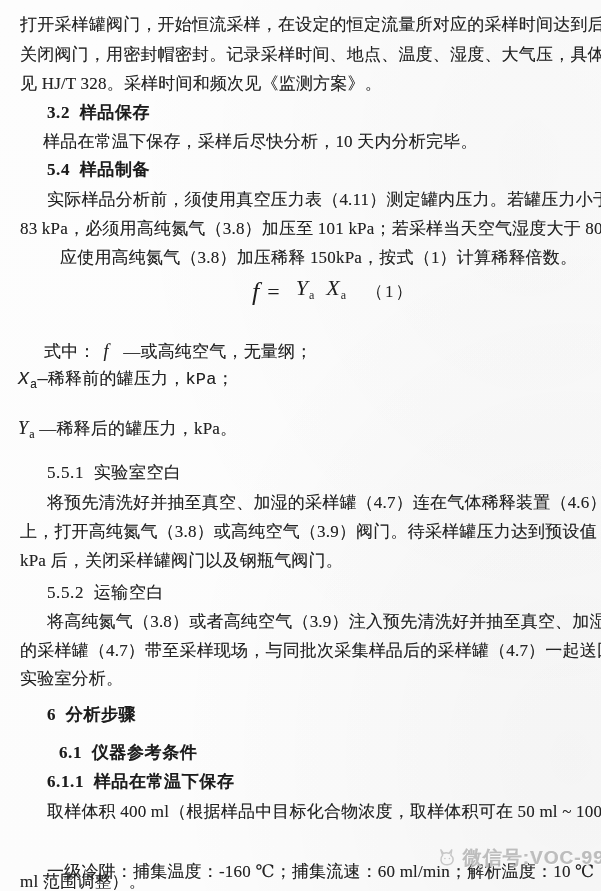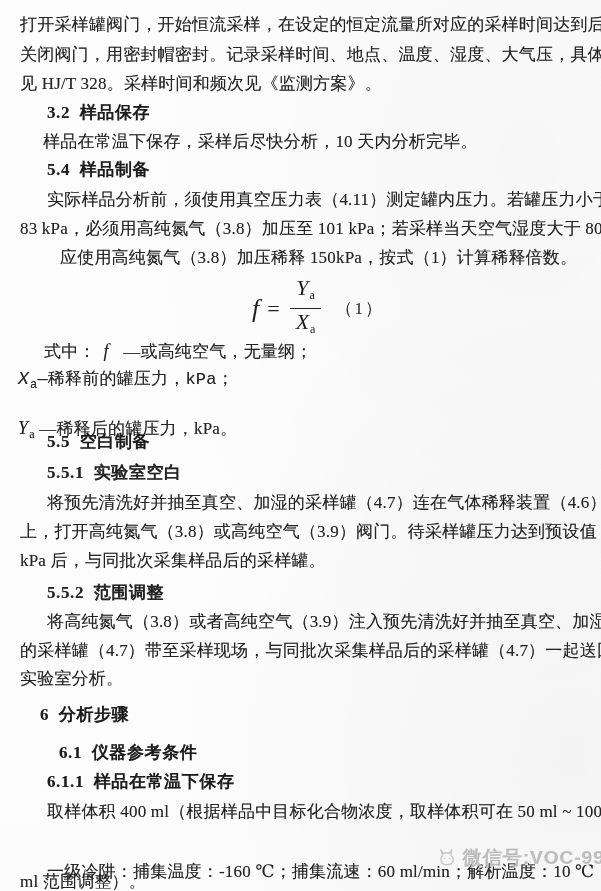--- a/index.html
+++ b/index.html
@@ -27,39 +27,38 @@
     letter-spacing:0.2px;
     text-shadow:0 0 0.5px rgba(0,0,0,0.35);
   }
   .heading{
     font-weight:bold;
     color:#1c1c1c;
     letter-spacing:0.6px;
   }
   .subhead{
     letter-spacing:0.6px;
-    font-weight:bold;
   }
   
   .formula{
     position:absolute;
     left:252px;top:276px;
     display:flex;align-items:center;
     color:#1e1e1e;
   }
   .f-var{
     font-style:italic;
     font-size:26px;
     padding-right:8px;
   }
   .f-eq{
     font-size:22px;
     padding-right:10px;
   }
-  .frac{display:inline-flex;flex-direction:column;align-items:center;}
+  .frac{display:inline-flex;align-items:center;}
   .frac .num,.frac .den{
     display:inline-block;
     font-style:italic;
     font-size:22px;
     line-height:24px;
     padding:0 6px;
   }
   .frac .bar{
     width:100%;height:0;
     border-top:1.6px solid #222;
@@ -128,31 +127,30 @@
       <span class="bar"></span>
       <span class="den"><span>X</span><span class="sub">a</span></span>
     </span>
     <span class="f-label">（1）</span>
   </div>
 
   <div class="line" style="left:44px;top:340px;"><span>式中：</span><span class="var-inline" style="margin:0 10px 0 8px;">f</span><span> —或高纯空气，无量纲；</span></div>
   <div class="line" style="left:18px;top:368px;font-family:Liberation Mono, monospace;"><span class="var-inline">X</span><span class="sub">a</span><span>—稀释前的罐压力，kPa；</span></div>
   <div class="line" style="left:18px;top:417px;"><span class="var-inline">Y</span><span class="sub">a</span><span> —稀释后的罐压力，kPa。</span></div>
 
-  <div class="line heading" style="left:47px;top:431px;">5.5  空白制备</div>
   <div class="line subhead" style="left:47px;top:462px;">5.5.1  实验室空白</div>
   <div class="line" style="left:47px;top:492px;">将预先清洗好并抽至真空、加湿的采样罐（4.7）连在气体稀释装置（4.6）</div>
   <div class="line" style="left:20px;top:521px;">上，打开高纯氮气（3.8）或高纯空气（3.9）阀门。待采样罐压力达到预设值 101</div>
-  <div class="line" style="left:20px;top:550px;">kPa 后，与同批次采集样品后的采样罐。</div>
-  <div class="line subhead" style="left:47px;top:582px;">5.5.2  范围调整</div>
+  <div class="line" style="left:20px;top:550px;">kPa 后，关闭采样罐阀门以及钢瓶气阀门。</div>
+  <div class="line subhead" style="left:47px;top:582px;">5.5.2  运输空白</div>
   <div class="line" style="left:47px;top:611px;">将高纯氮气（3.8）或者高纯空气（3.9）注入预先清洗好并抽至真空、加湿</div>
   <div class="line" style="left:20px;top:640px;">的采样罐（4.7）带至采样现场，与同批次采集样品后的采样罐（4.7）一起送回</div>
   <div class="line" style="left:20px;top:668px;text-align:right;">实验室分析。</div>
 
-  <div class="line heading" style="left:40px;top:704px;">6  分析步骤</div>
+  <div class="line heading" style="left:47px;top:704px;">6  分析步骤</div>
   <div class="line heading" style="left:47px;top:742px;margin-left:12px;">6.1  仪器参考条件</div>
   <div class="line heading" style="left:47px;top:771px;">6.1.1  样品在常温下保存</div>
   <div class="line" style="left:47px;top:801px;">取样体积 400 ml（根据样品中目标化合物浓度，取样体积可在 50 ml ~ 1000</div>
   <div class="line" style="left:20px;top:831px;margin-top:40px;">ml 范围调整）。</div>
   <div class="line" style="left:47px;top:861px;">一级冷阱：捕集温度：-160 ℃；捕集流速：60 ml/min；解析温度：10 ℃；</div>
 
   <div class="watermark">
     <svg class="wm-icon" viewBox="0 0 24 22" xmlns="http://www.w3.org/2000/svg">
       <path d="M3 2 L6 6 Q9 4.5 12 6 L15 2 L14 8 Q17 10 16.5 13.5 Q16 18 10 18.5 Q4 18.5 3.2 13.5 Q2.8 10 5 8 Z" fill="none" stroke="#c3c3c3" stroke-width="1.6" stroke-linejoin="round"></path>
       <circle cx="7.5" cy="11.5" r="0.9" fill="#c3c3c3"></circle>

